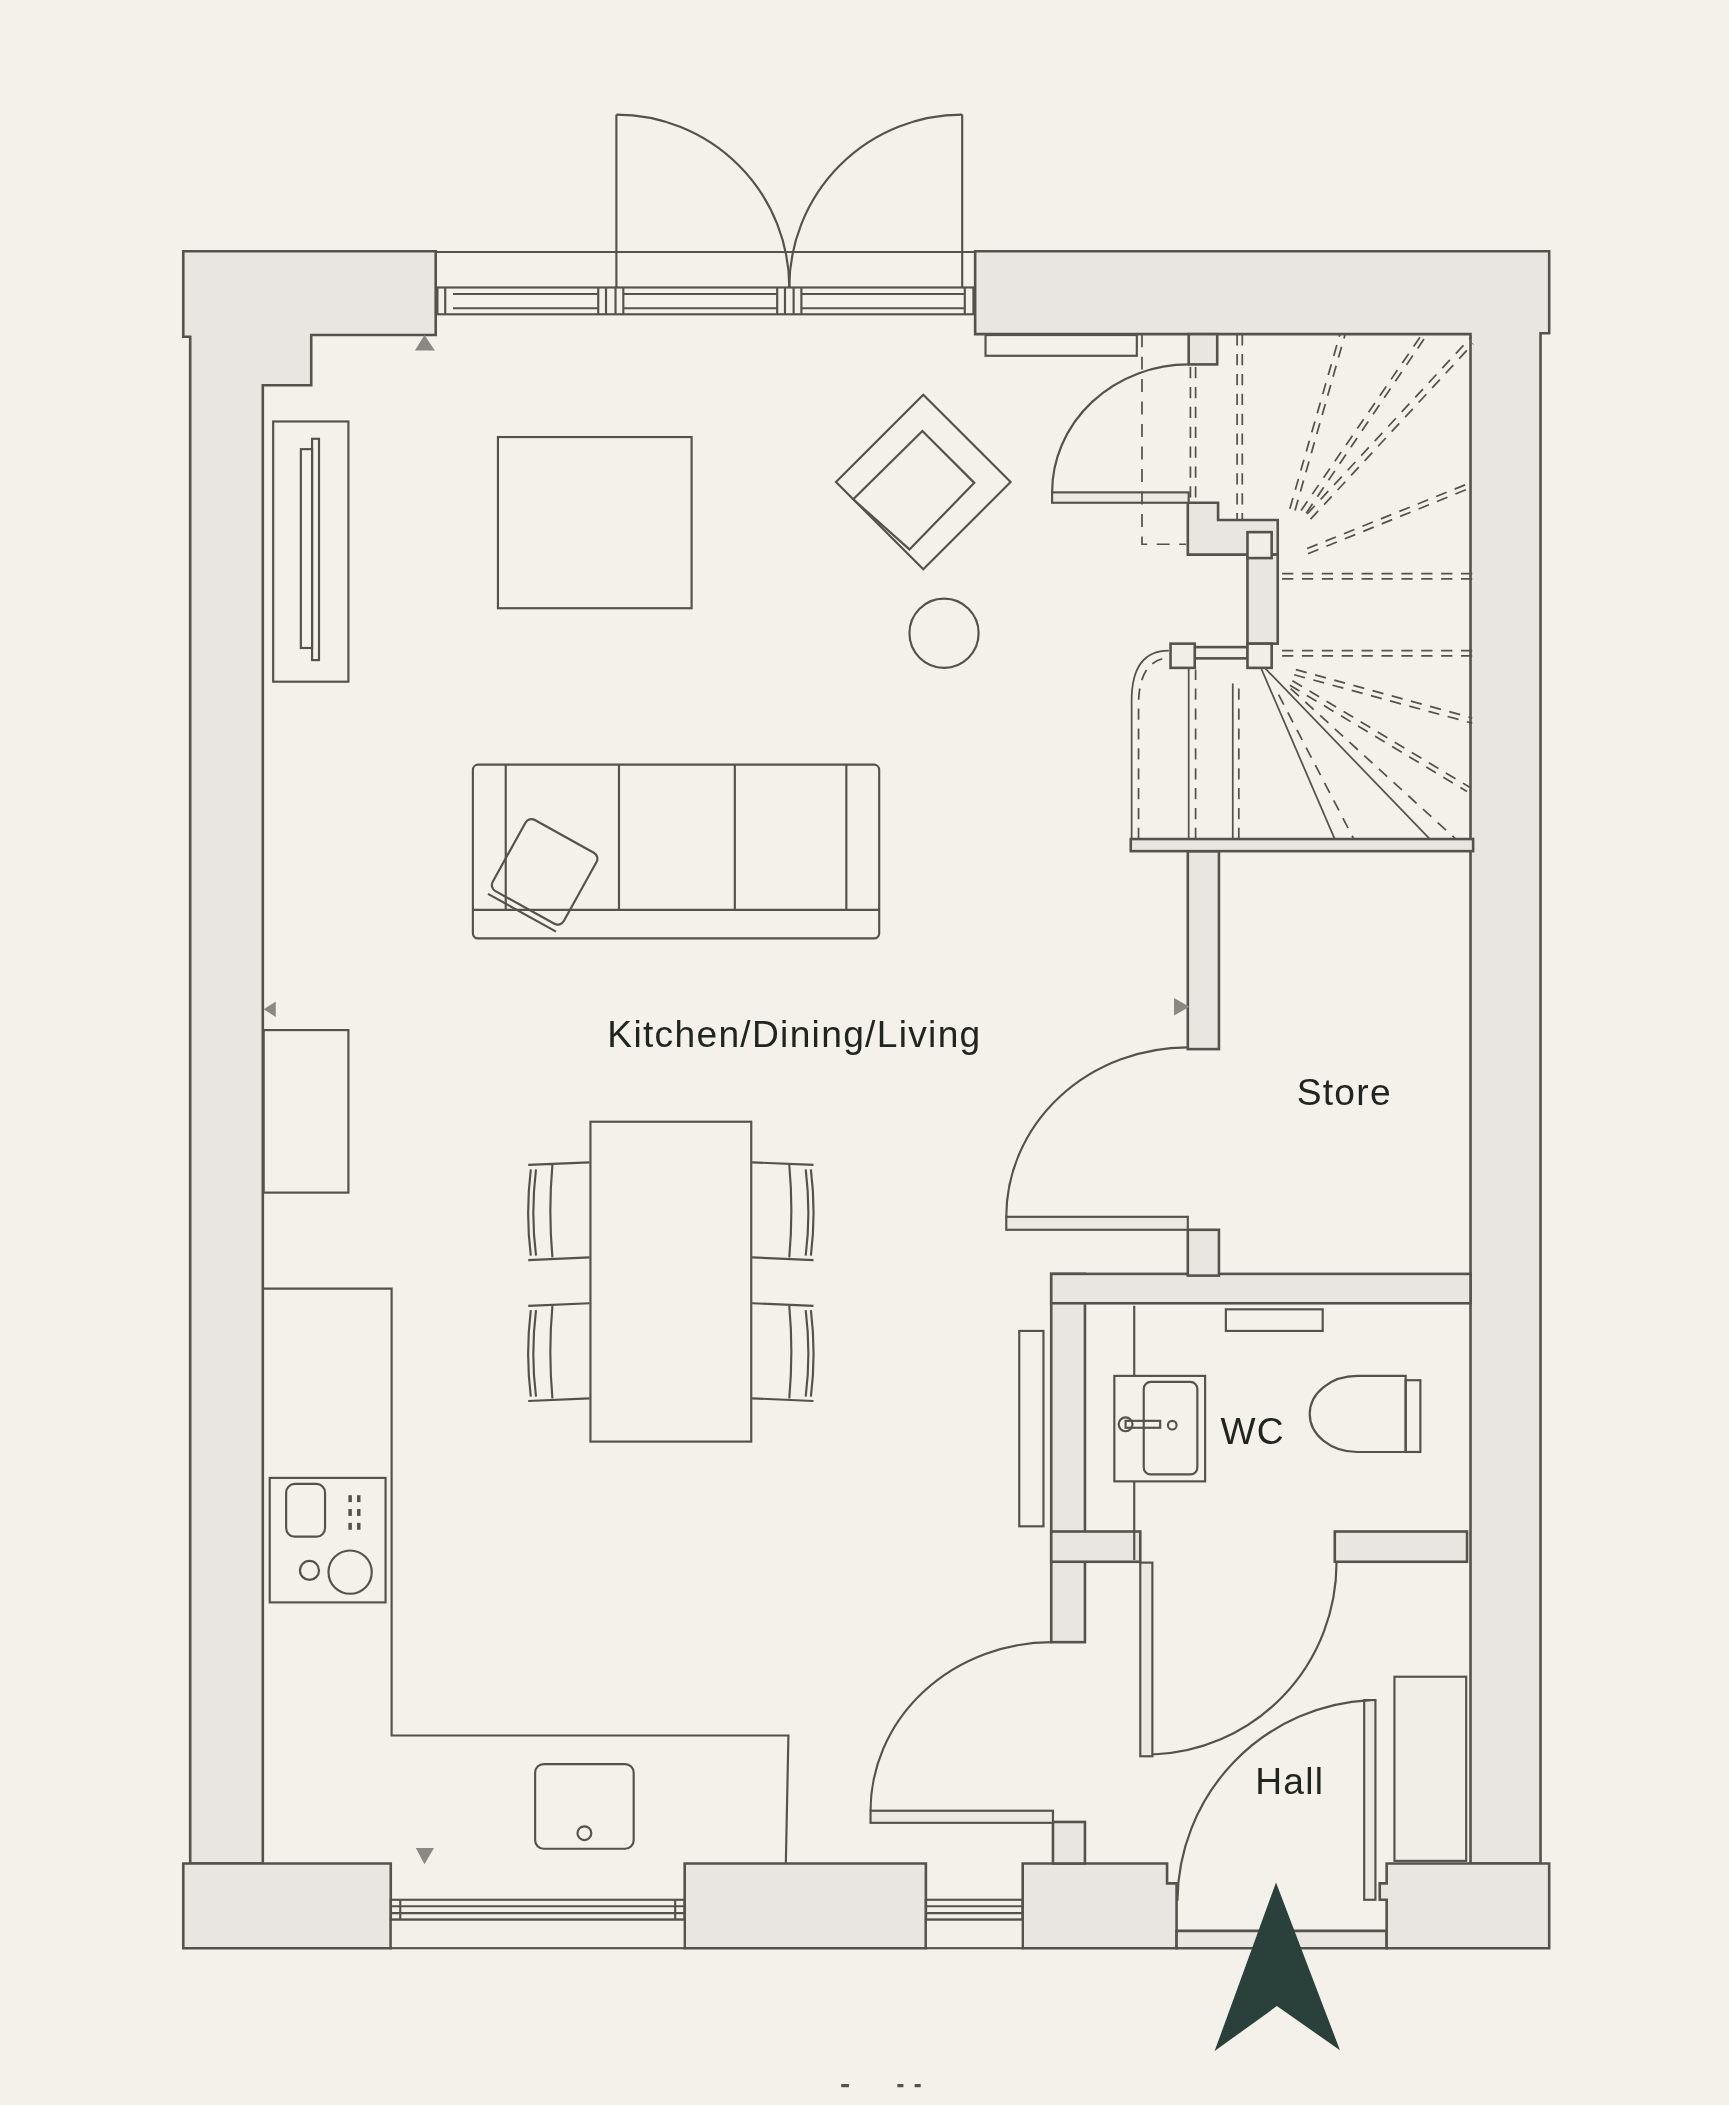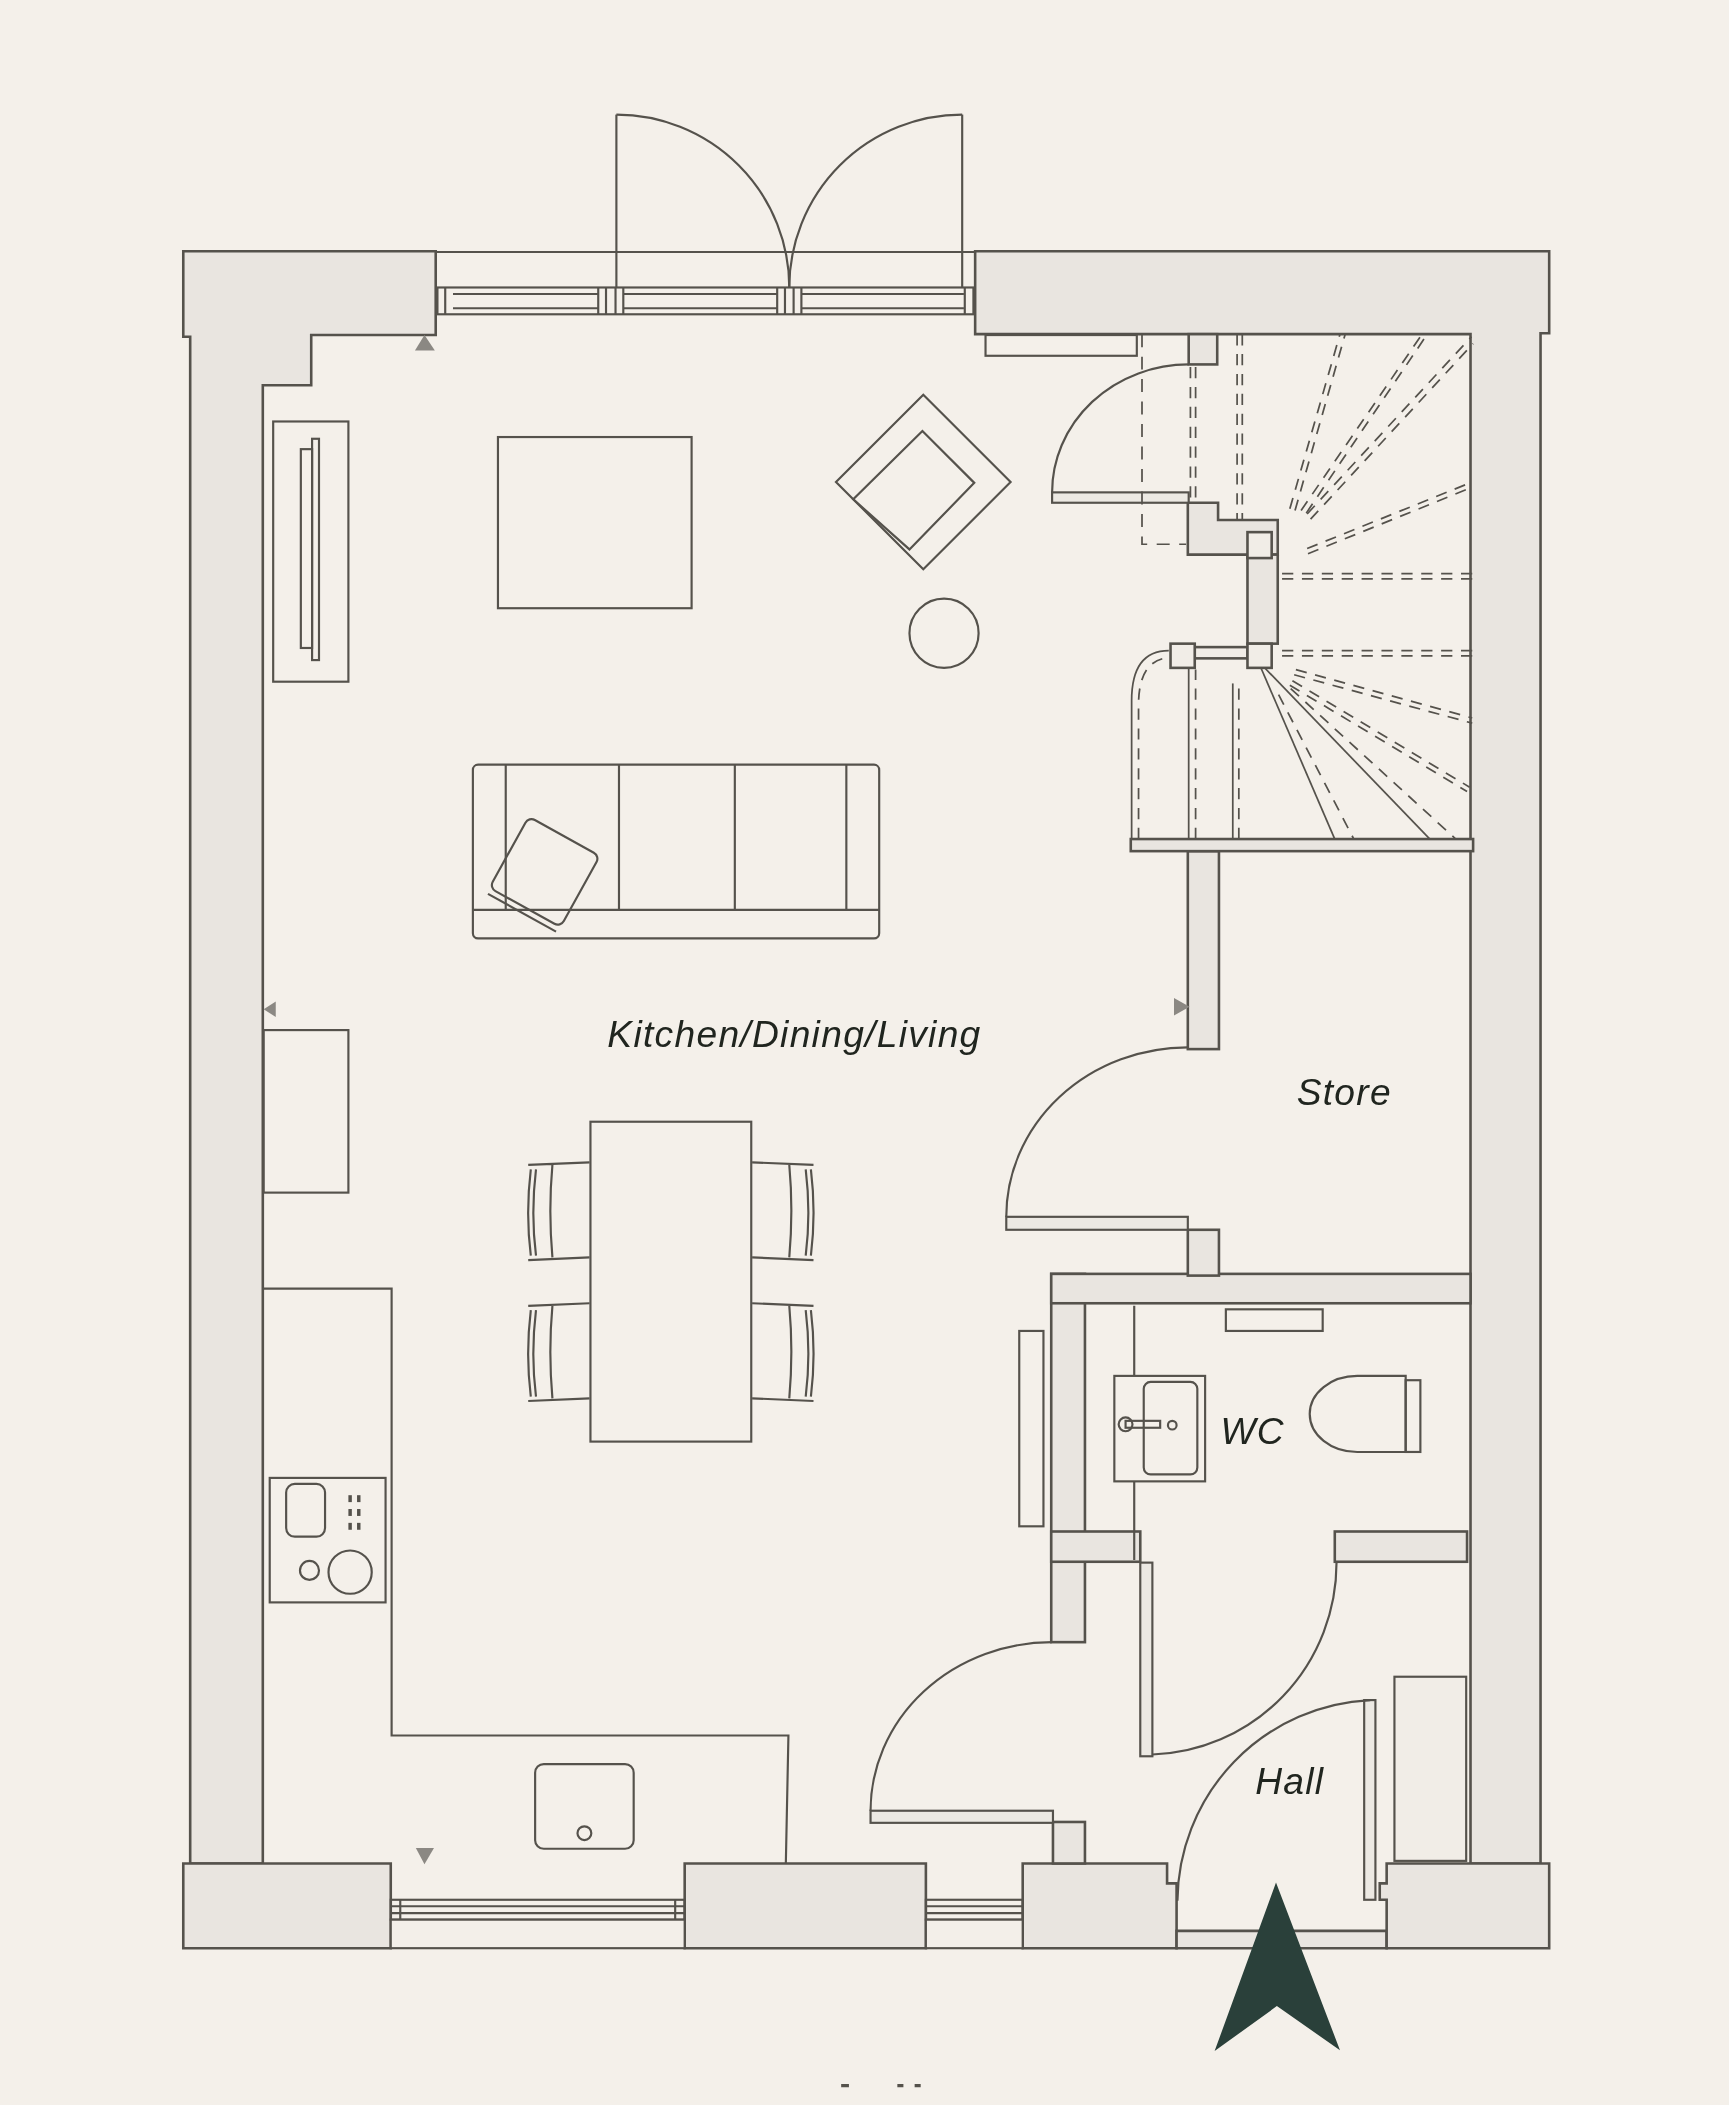--- a/index.html
+++ b/index.html
@@ -1,16 +1,16 @@
 <!DOCTYPE html>
 <html style="font-size:14px"><head>
 <meta charset="utf-8">
 <style>
 html,body{margin:0;padding:0;background:#f4f0ea;}
-#page{position:relative;width:1729px;height:2106px;background:#f4f0ea;overflow:hidden;font-style:italic;}
+#page{position:relative;width:1729px;height:2106px;background:#f4f0ea;overflow:hidden;}
 svg{position:absolute;left:0;top:0;}
 text{font-family:"Liberation Sans",sans-serif;fill:#20251f;}
 </style>
 </head>
 <body>
 <div id="page">
 <svg width="1729" height="2106" viewBox="0 0 2000 2435">
 <g id="walls" fill="#e9e5e0" stroke="#55524c" stroke-width="3" stroke-linejoin="miter">
 
 <path d="M212,290 H504 V387 H360 V445 H304 V2155 H220 V389 H212 Z"></path>

